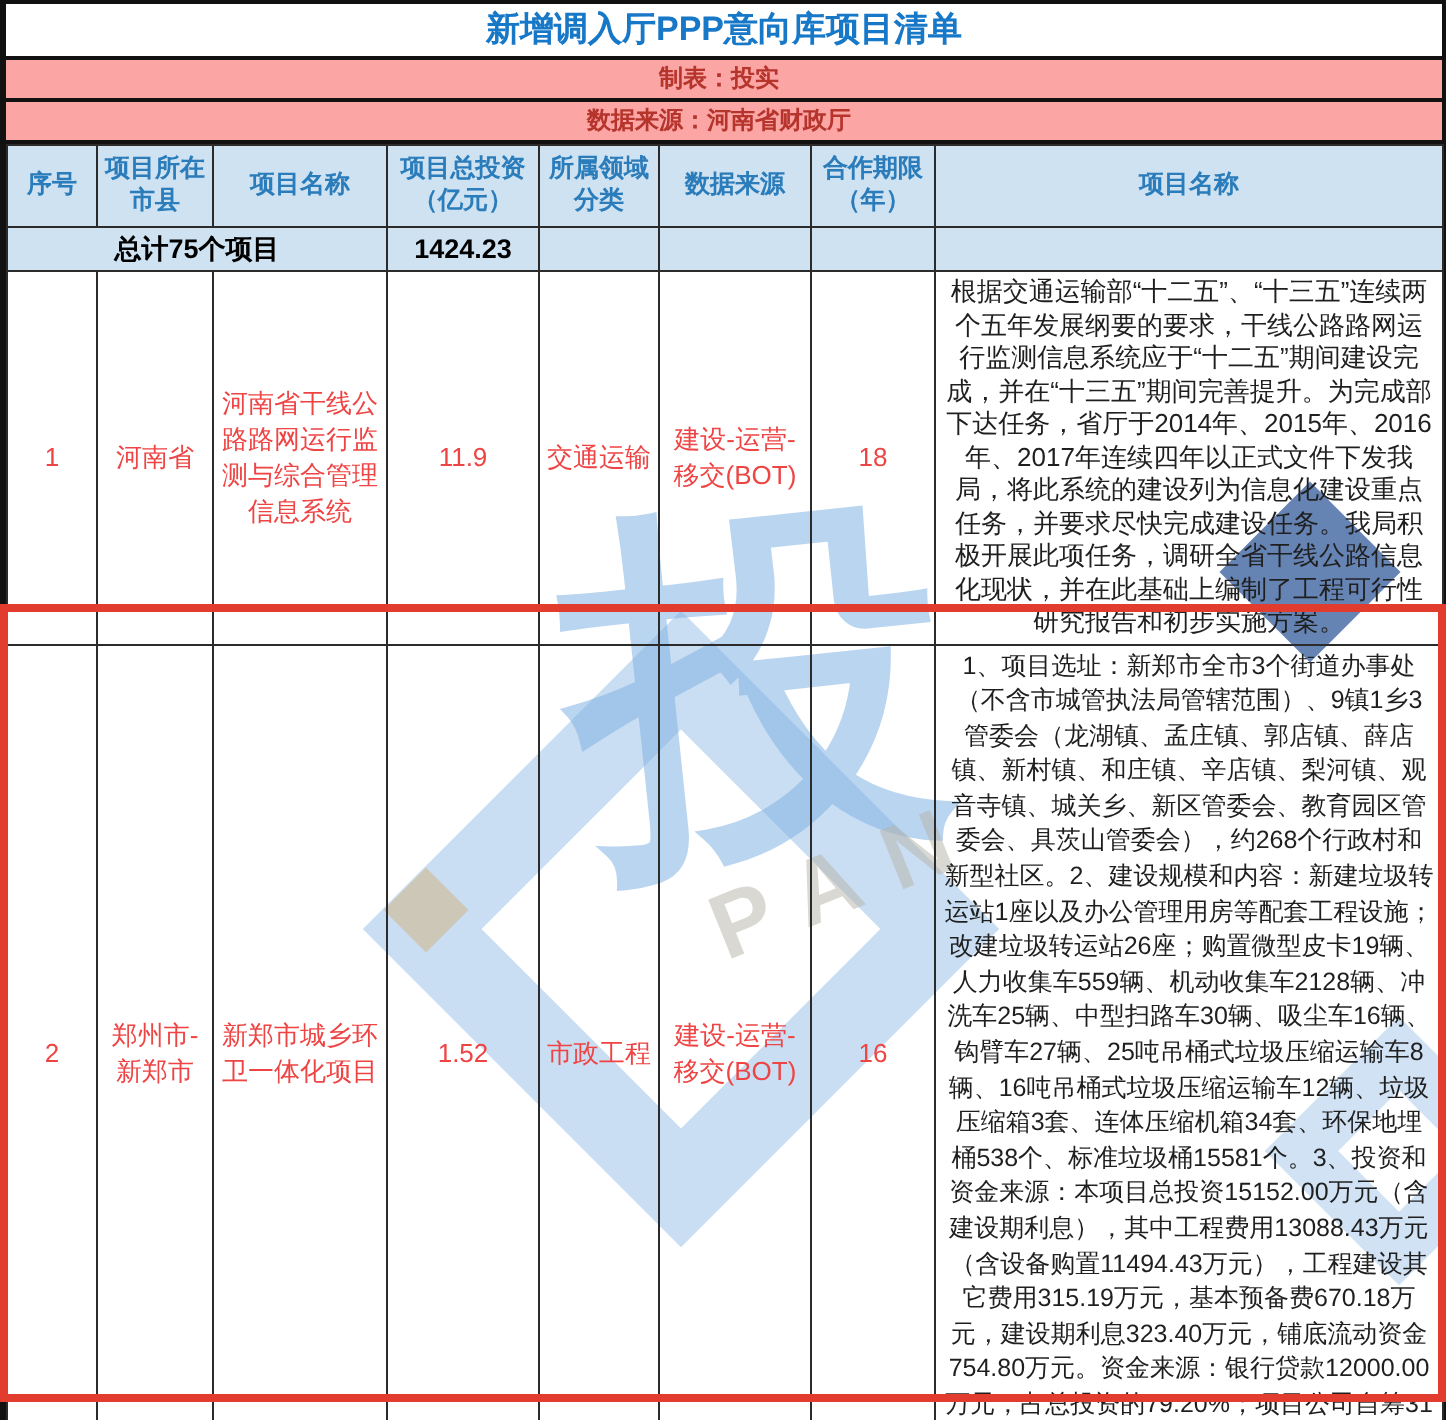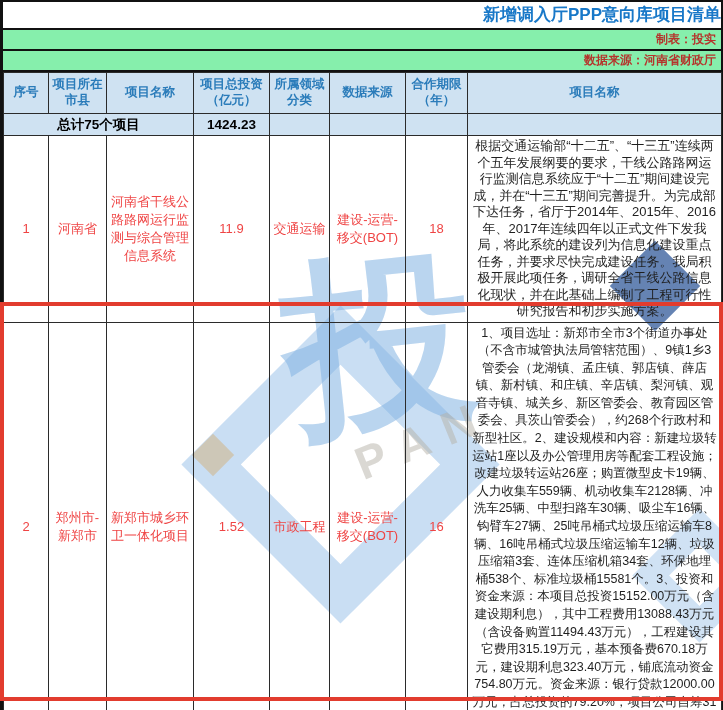--- a/index.html
+++ b/index.html
@@ -16,24 +16,24 @@
   .wm-solid{left:623px;top:254px;width:64px;height:64px;background:rgba(62,100,160,0.8);
             transform:rotate(45deg);}
   .wm-tan{left:198px;top:440px;width:30px;height:30px;background:rgba(208,186,150,0.65);
           transform:rotate(45deg);}
   .wm-br{left:652px;top:528px;width:95px;height:95px;box-sizing:border-box;
          border:26px solid rgba(150,190,230,0.45);transform:rotate(45deg);}
 
   
   .frame{position:relative;z-index:1;margin:0;border:2px solid #111;border-left-width:3px;
          border-bottom:none;width:718px;background:transparent;}
-  .title-row{height:26px;line-height:26px;text-align:right;font-size:17px;font-weight:700;
+  .title-row{height:26px;line-height:26px;text-align:center;font-size:17px;font-weight:700;
              color:#1878c8;border-bottom:2px solid #111;background:#fff;}
-  .meta-row{height:19px;line-height:19px;text-align:right;padding-right:5px;font-size:12px;
-            font-weight:700;color:#b5342c;border-bottom:2px solid #111;background:#86efac;}
+  .meta-row{height:19px;line-height:19px;text-align:center;padding-right:5px;font-size:12px;
+            font-weight:700;color:#b5342c;border-bottom:2px solid #111;background:#fca5a5;}
 
   table{border-collapse:collapse;table-layout:fixed;width:718px;}
   td{border:1px solid #2b2b2b;overflow:hidden;vertical-align:middle;text-align:center;
      padding:1px 2px;font-size:13px;color:#ef4444;word-break:break-all;}
   tr.hdr td{background:#cfe2f2;color:#2b7cba;font-weight:700;font-size:12.5px;line-height:1.25;height:38px;}
   tr.sum td{background:#cfe2f2;height:19px;}
   .sum-label,.sum-val{font-weight:700;color:#000000;font-size:13.5px;}
   tr.r1 td{height:172px;}
   tr.r2 td{height:392px;}
   td.desc{font-size:13px;line-height:16.5px;padding:2px 4px;color:#1f1f1f;}

